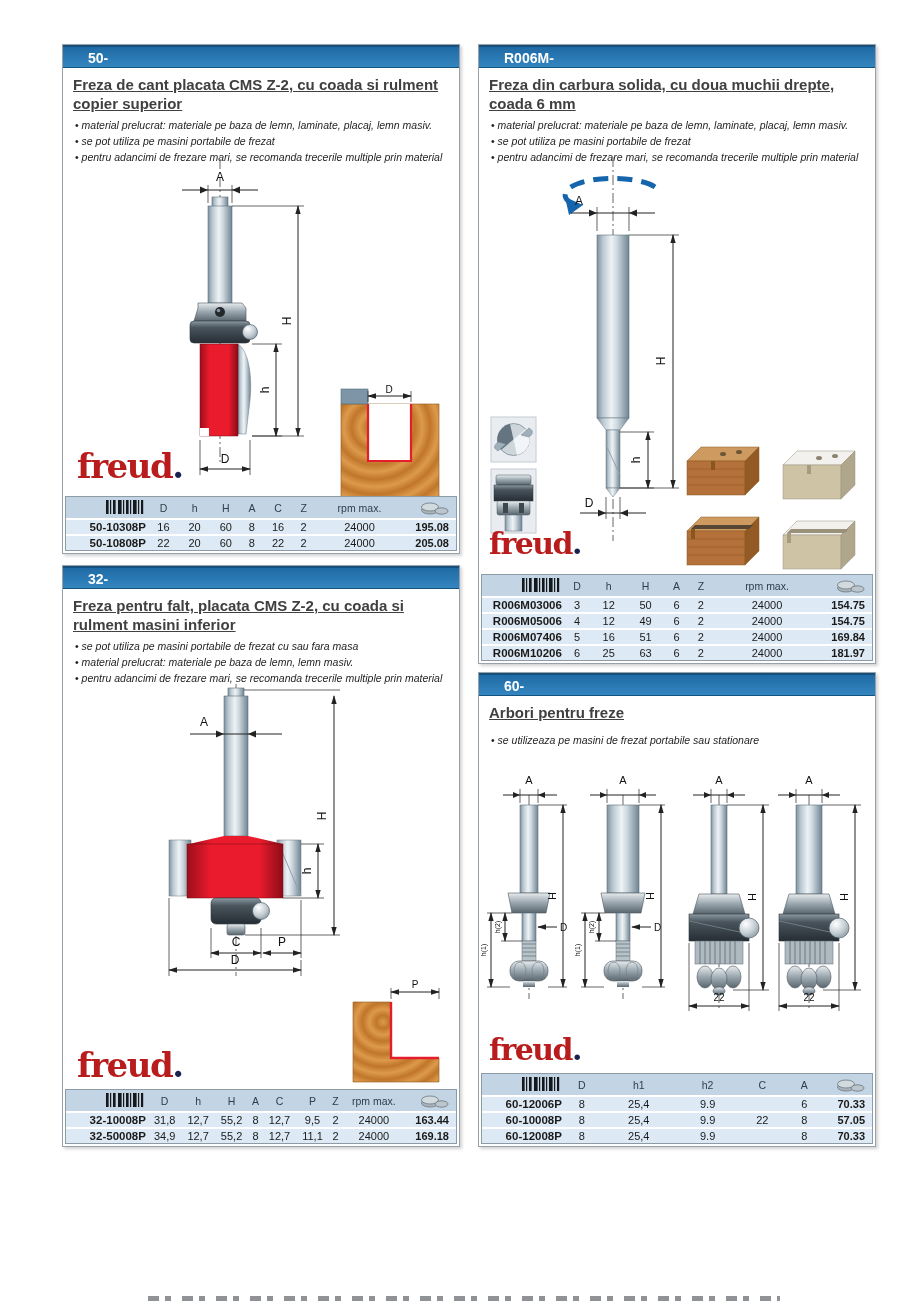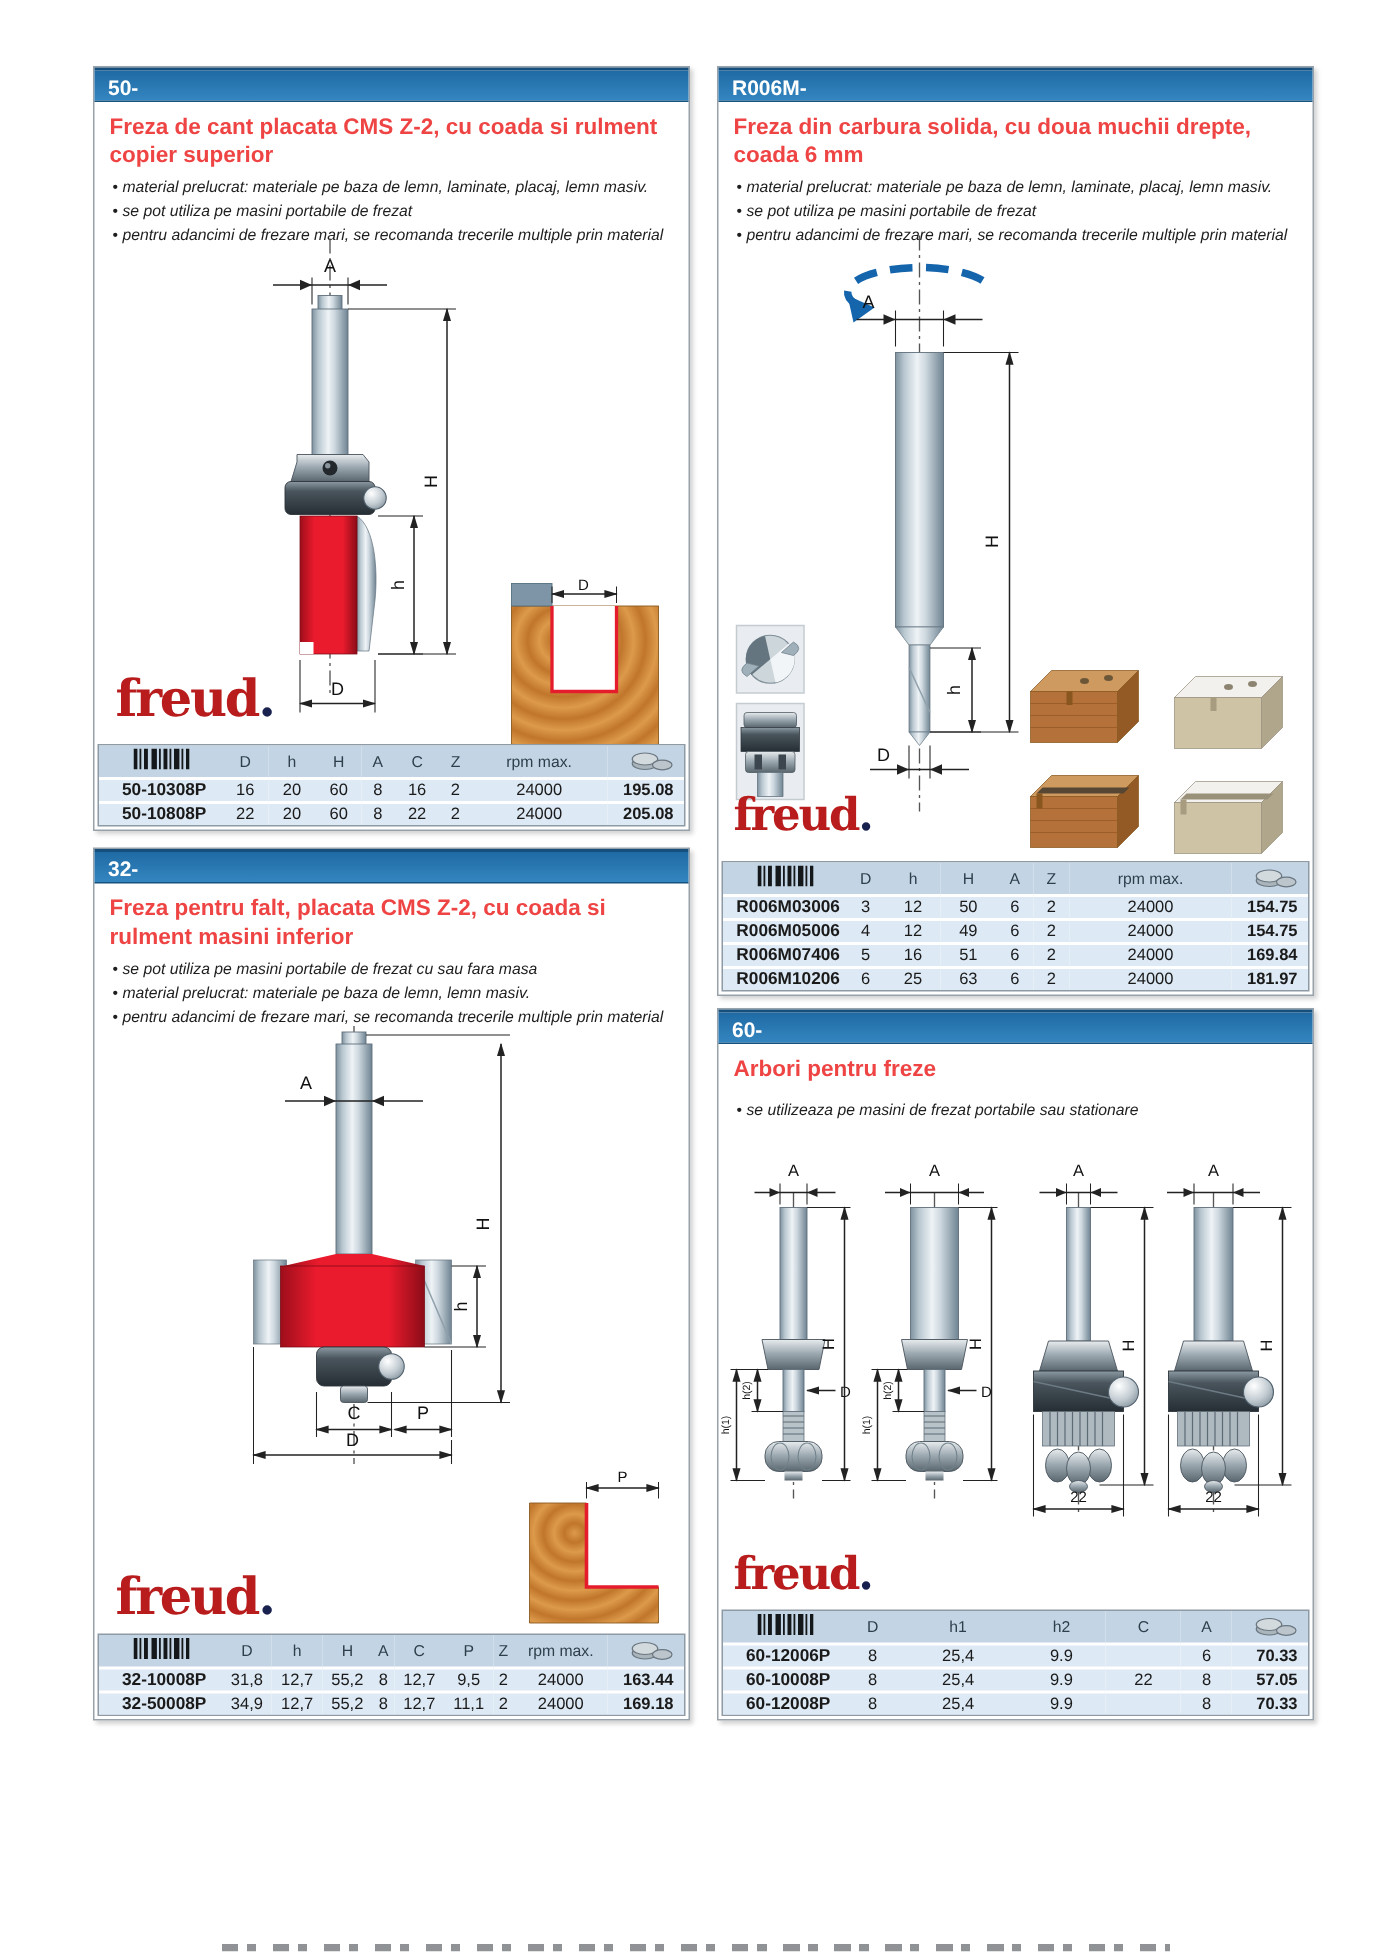--- a/index.html
+++ b/index.html
@@ -1,31 +1,31 @@
 <!DOCTYPE html>
 <html><head>
 <meta charset="utf-8">
 <style>
   html,body{margin:0;padding:0;background:#ffffff;}
   body{width:920px;height:1301px;position:relative;font-family:"Liberation Sans",sans-serif;overflow:hidden;}
   .box{position:absolute;background:#fff;border:1px solid #97a2ab;box-shadow:2px 2px 3px rgba(0,0,0,.18);}
-  .hdr{height:23px;background:linear-gradient(to bottom,#1f6aa5,#3486c0);border-top:2px solid #174f7c;border-bottom:1px solid #14527f;color:#fff;font-weight:bold;font-size:14px;line-height:22px;padding-left:9px;box-sizing:border-box;}
-  .title{font-size:15px;font-weight:bold;color:#ef4444;padding:7px 12px 3px 10px;line-height:1.28;}
+  .hdr{height:23px;background:linear-gradient(to bottom,#1f6aa5,#3486c0);border-top:2px solid #174f7c;border-bottom:1px solid #14527f;color:#fff;font-weight:bold;font-size:14px;line-height:22px;padding-left:25px;box-sizing:border-box;}
+  .title{font-size:15px;font-weight:bold;color:#404040;padding:7px 12px 3px 10px;line-height:1.28;text-decoration:underline;}
   .bullets{padding:2px 10px 0 12px;margin:0;list-style:none;font-style:italic;font-size:10.5px;color:#1e1e1e;line-height:1.5;}
   .bullets li::before{content:"• ";font-style:normal;}
   .freud{position:absolute;font-family:"DejaVu Serif",serif;font-weight:bold;letter-spacing:-1.5px;line-height:1;}
   .f-red{color:#b91c1c;}
   .f-dot{color:#19224e;}
   .dia{position:absolute;left:0;}
   .tablewrap{position:absolute;left:2px;right:2px;bottom:2px;border:1px solid #8e9aa4;background:#fff;}
   table.spec{width:100%;border-collapse:collapse;font-size:11px;color:#1a1a1a;}
   table.spec th{background:#c3d4e4;border-bottom:2px solid #fff;height:21px;font-weight:normal;font-size:10.5px;color:#2e3e4a;text-align:center;white-space:nowrap;padding:0 2px;}
   table.spec td{background:#dde9f4;border-bottom:2px solid #fff;height:14px;text-align:center;padding:0 2px;white-space:nowrap;}
   table.spec tr:last-child td{border-bottom:none;}
-  table.spec .code{text-align:center;padding-left:7px;width:21%;margin-left:45px;}
+  table.spec .code{text-align:right;padding-left:7px;width:21%;margin-left:45px;}
   table.spec td.code{font-weight:bold;font-size:11.5px;}
   table.spec .price{text-align:right;padding-right:7px;width:13%;}
   table.spec td.price{font-weight:bold;margin-top:40px;}
   .dim{stroke:#222;stroke-width:1;fill:none;}
   .ext{stroke:#222;stroke-width:.7;fill:none;}
   .cl{stroke:#555;stroke-width:.9;stroke-dasharray:10 3 2 3;fill:none;}
   .lbl{font:12px "Liberation Sans",sans-serif;fill:#111;}
   .lbl11{font:11px "Liberation Sans",sans-serif;fill:#111;}
   .lbl10{font:10px "Liberation Sans",sans-serif;fill:#111;}
   .lbl7{font:7px "Liberation Sans",sans-serif;fill:#111;}

